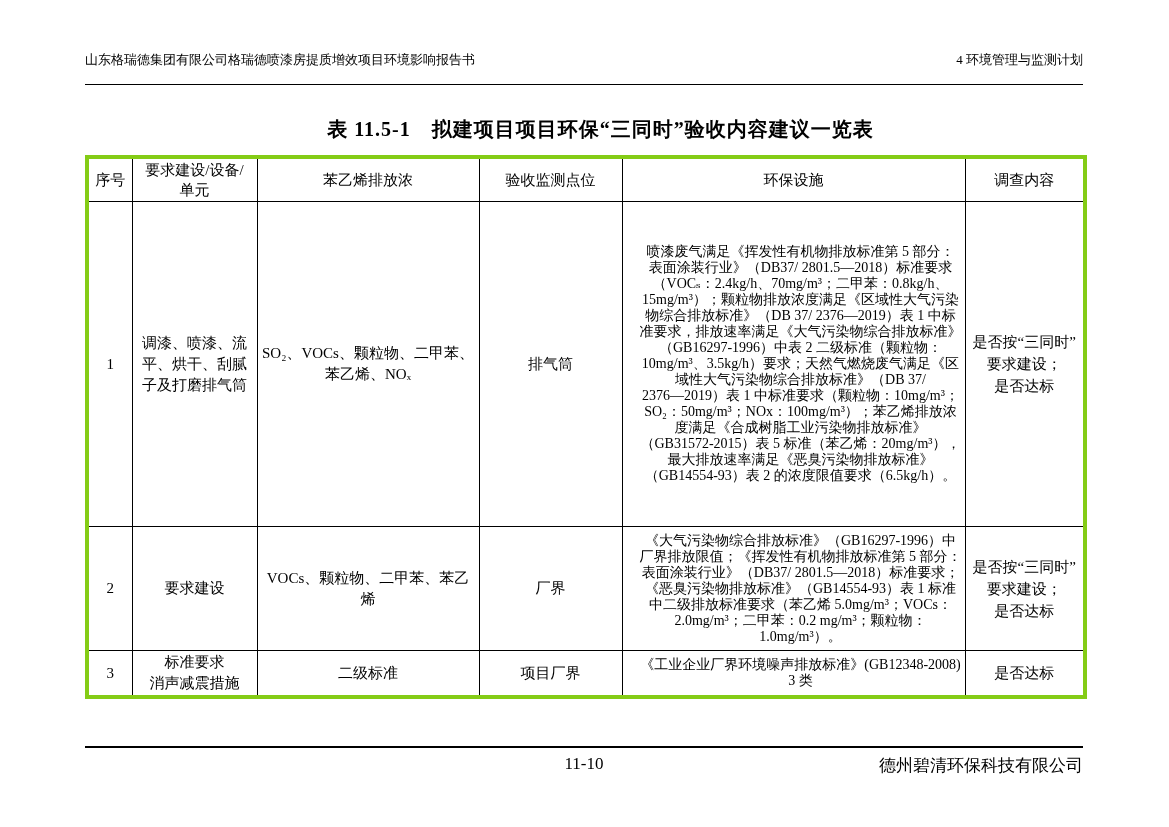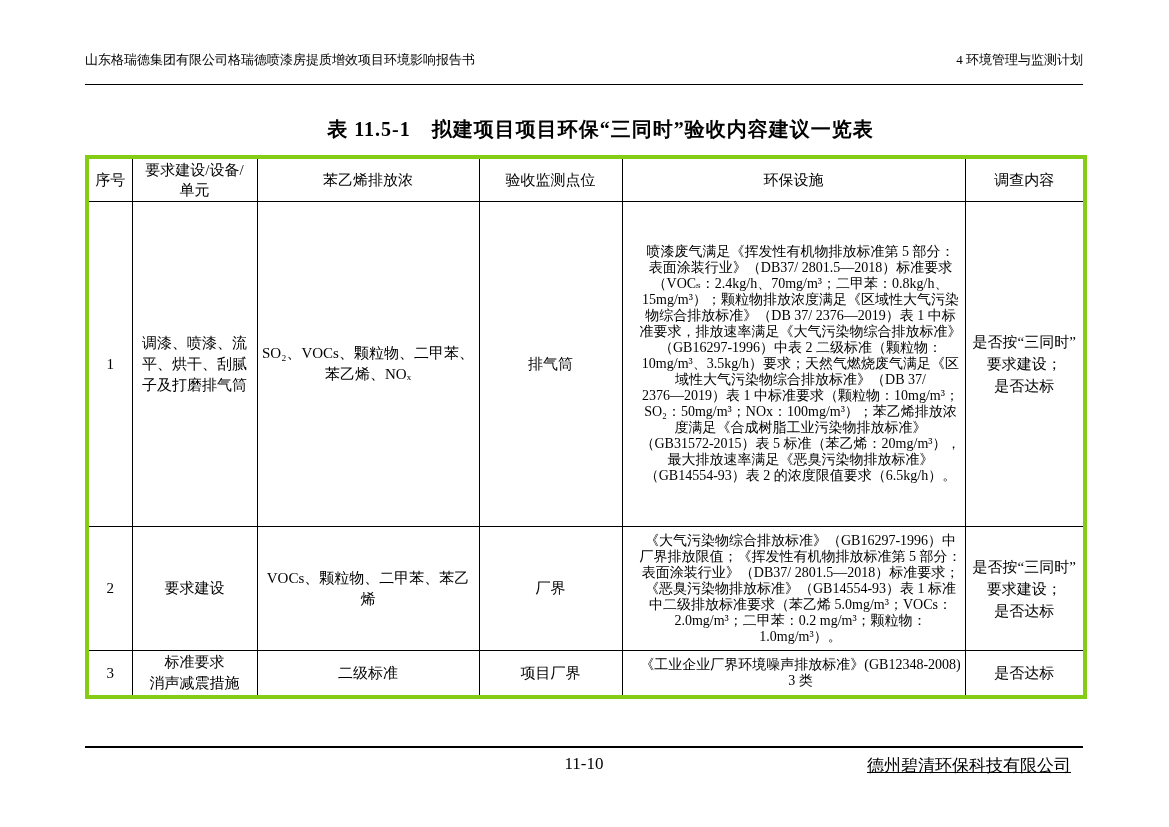--- a/index.html
+++ b/index.html
@@ -34,21 +34,21 @@
   .r1 { height:325px; }
   .r2 { height:124px; }
   .r3 { height:43px; }
   td.std { font-size:14px; line-height:16px;padding-left:16px; }
   td.survey { line-height:22px; }
   .page-footer {
     position:absolute; left:85px; width:998px; top:746px;
     border-top:2px solid #000; font-size:17px;
   }
   .page-footer .pageno { text-align:center; padding-top:6px; }
-  .page-footer .company { position:absolute; right:12px; top:6px;text-decoration:underline; }
+  .page-footer .company { position:absolute; right:0; top:6px; }
 </style>
 </head>
 <body>
 
 <div class="page-header">
   <span>山东格瑞德集团有限公司格瑞德喷漆房提质增效项目环境影响报告书</span>
   <span>4 环境管理与监测计划</span>
 </div>
 
 <div class="doc-title">表 11.5-1　拟建项目项目环保“三同时”验收内容建议一览表</div>

